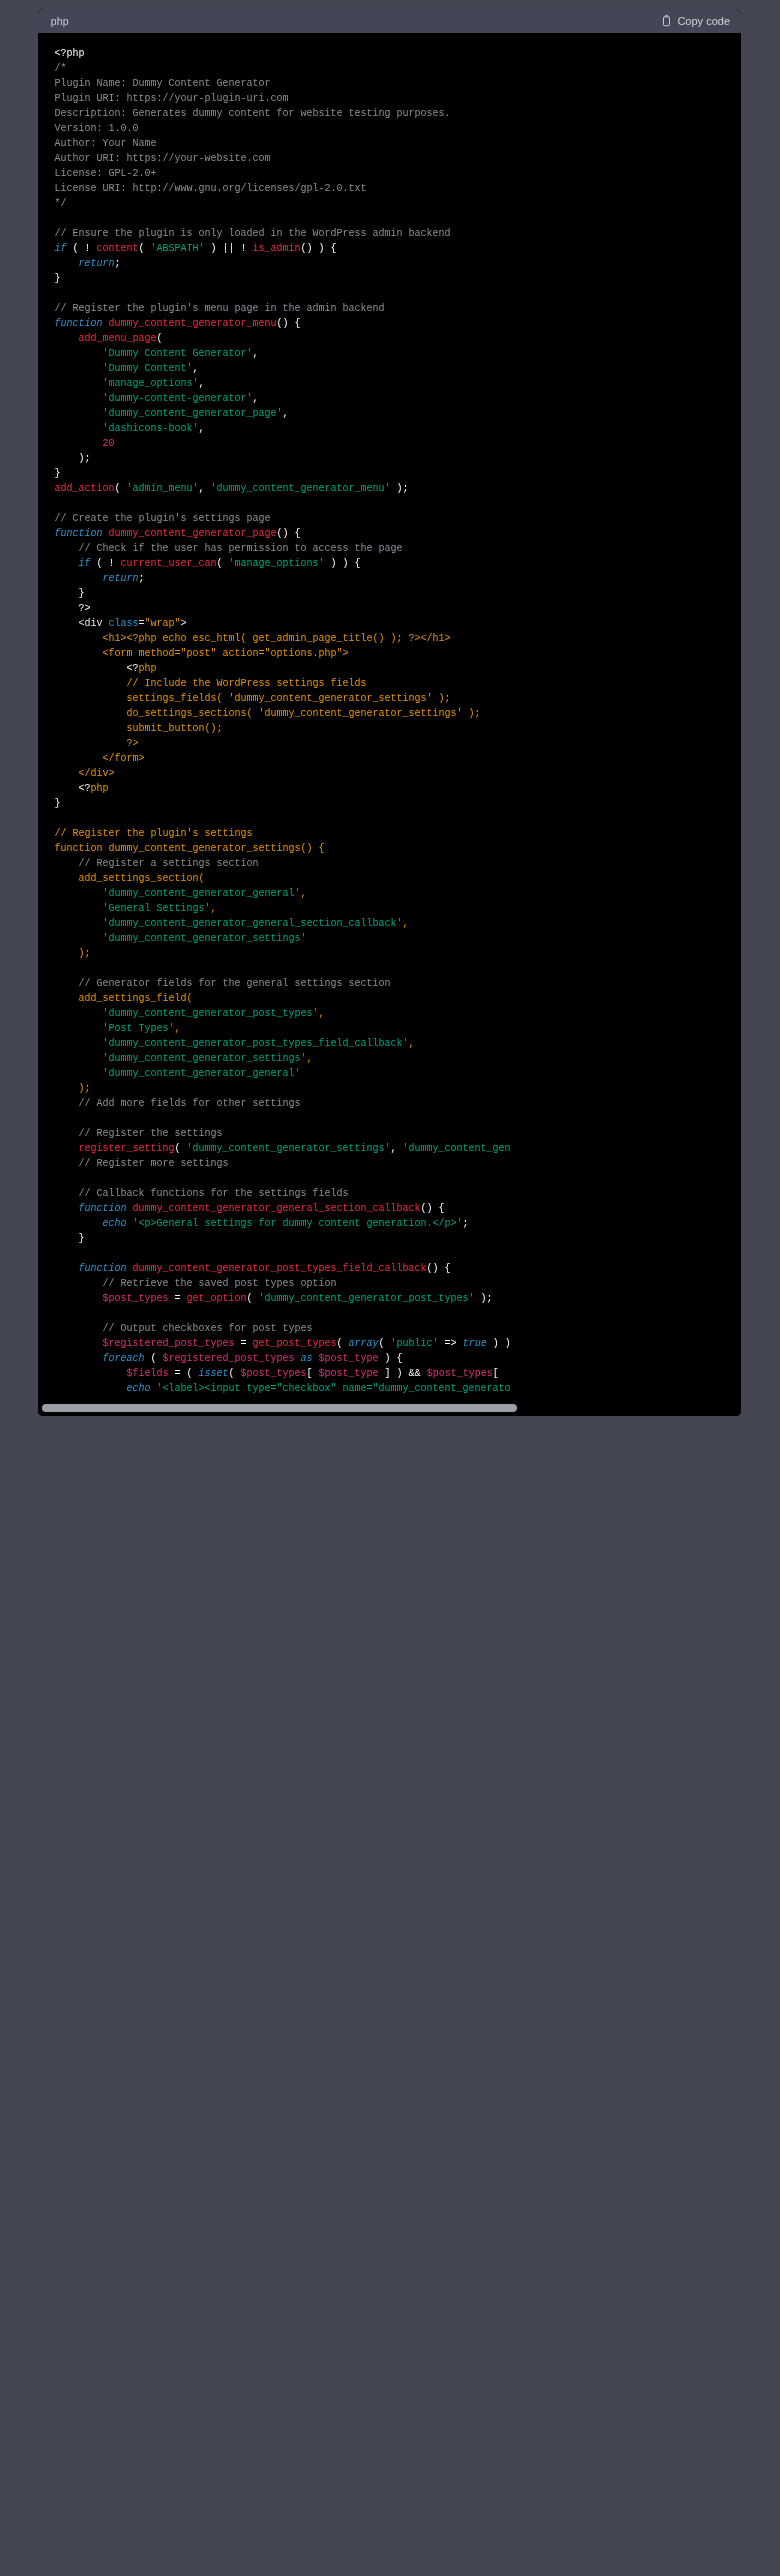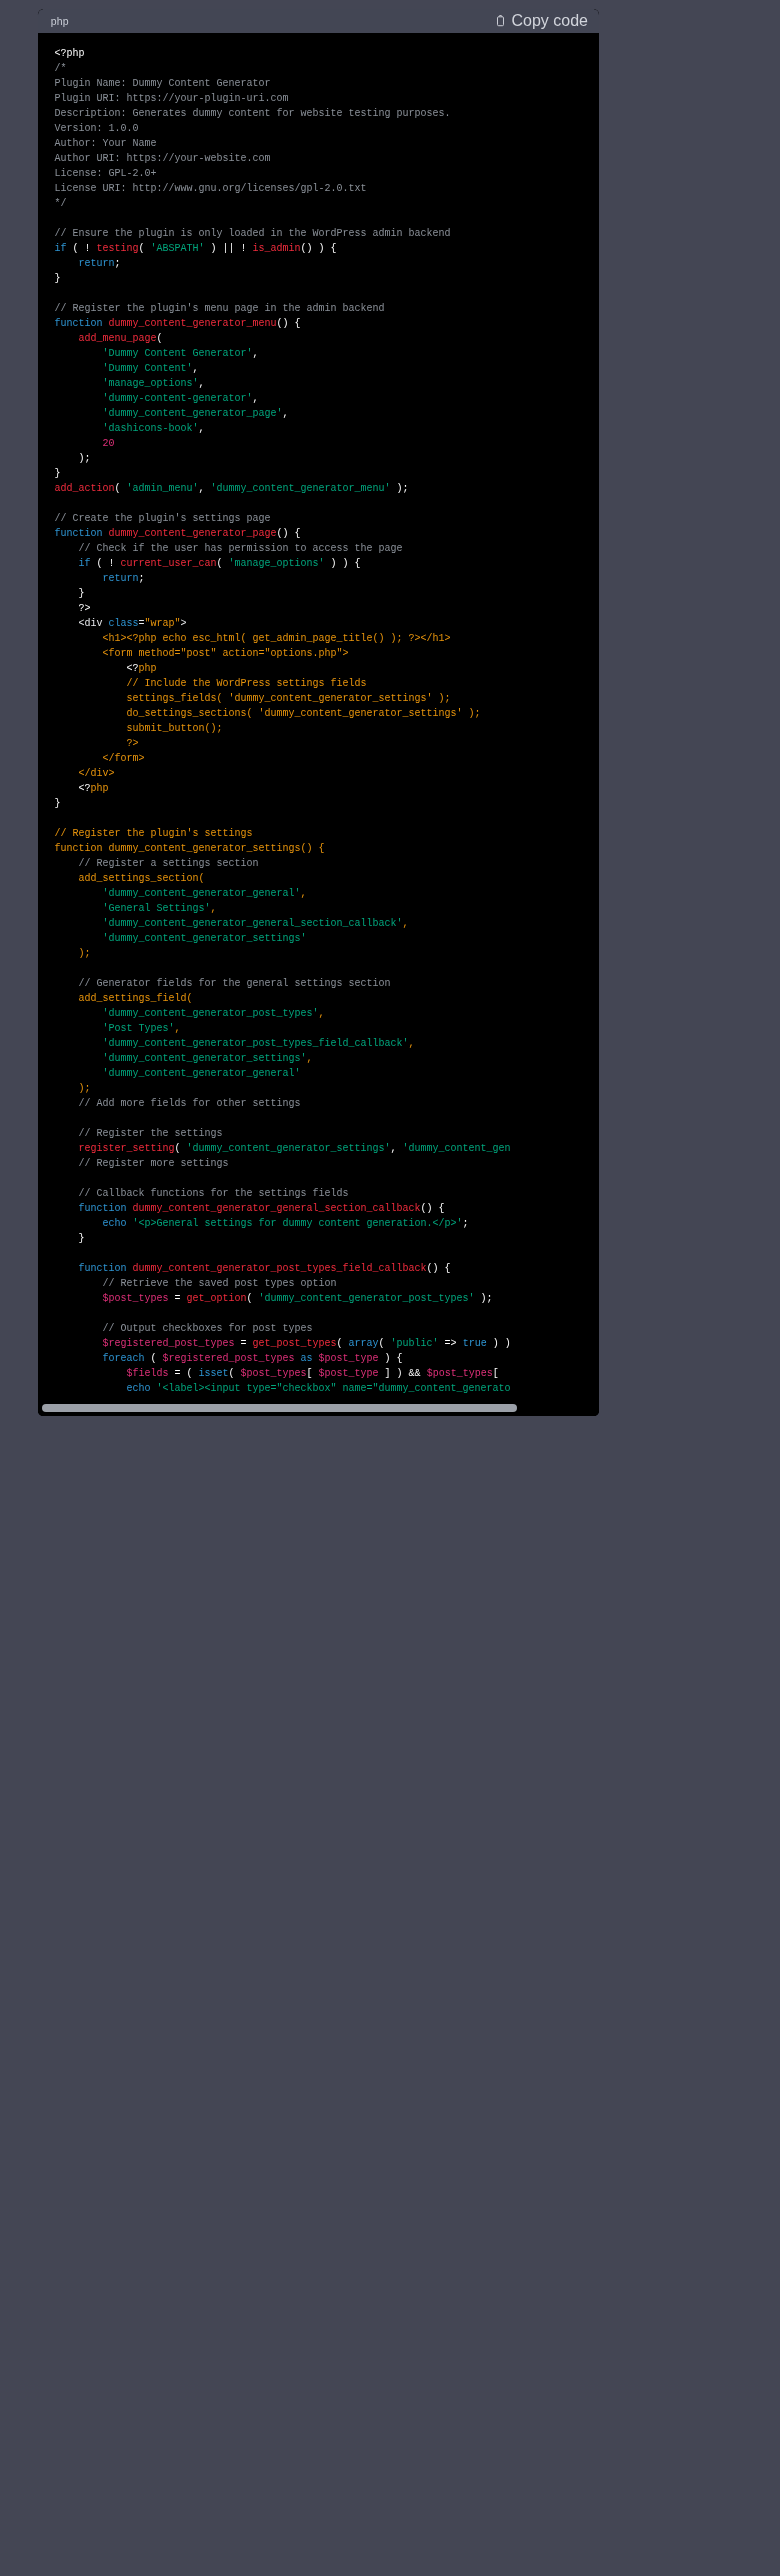--- a/index.html
+++ b/index.html
@@ -14,21 +14,21 @@
     min-height:2576px;
     background:#444654;
     box-sizing:border-box;
     padding:0 0 0 0;
     position:relative;
   }
   .codeblock{
     position:absolute;
     left:38px;
     top:9px;
-    width:561px;
+    width:703px;
     border-radius:5.5px;
     overflow:hidden;
     background:#000000;
   }
   .cb-header{
     background:#434654;
     height:24px;
     display:flex;
     align-items:center;
     justify-content:space-between;
@@ -41,21 +41,21 @@
     color:#c9cdd6;
     font-size:10.5px;
     font-family:"Liberation Sans", sans-serif;
     letter-spacing:0.1px;
   }
   .cb-copy{
     display:flex;
     align-items:center;
     gap:5.5px;
     color:#d2d5dc;
-    font-size:16px;
+    font-size:11px;
     cursor:pointer;
     user-select:none;
   }
   .cb-copy svg{display:block;}
   .cb-body{
     background:#000000;
     padding:12.8px 0 0 0;
     position:relative;
   }
   pre.code{
@@ -64,21 +64,21 @@
     font-family:"Liberation Mono","DejaVu Sans Mono", monospace;
     font-size:10px;
     line-height:15px;
     color:#b9bcc4;
     white-space:pre;
     overflow-x:hidden;
     overflow-y:hidden;
   }
   
   .c  { color:#8b9199; }           
-  .kw { color:#2e95d3; }           
+  .kw { color:#2e95d3;font-style:italic; }           
   .fname{ color:#f22c3d; }         
   .str{ color:#00a67d;margin-top:36px; }           
   .num{ color:#df3079; }           
   .var{ color:#df3079;font-family:Liberation Mono, monospace; }           
   .op { color:#ffffff; }           
   .tag{ color:#e8eaed; }           
   .attr{ color:#2e95d3; }          
   .aval{ color:#e9950c; }          
   .o  { color:#e9950c; }           
   .og { color:#8b9199; }           
@@ -125,21 +125,21 @@
 <span class="c">Plugin URI: https://your-plugin-uri.com</span>
 <span class="c">Description: Generates dummy content for website testing purposes.</span>
 <span class="c">Version: 1.0.0</span>
 <span class="c">Author: Your Name</span>
 <span class="c">Author URI: https://your-website.com</span>
 <span class="c">License: GPL-2.0+</span>
 <span class="c">License URI: http://www.gnu.org/licenses/gpl-2.0.txt</span>
 <span class="c">*/</span>
 
 <span class="c">// Ensure the plugin is only loaded in the WordPress admin backend</span>
-<span class="kw">if</span> <span class="op">( ! </span><span class="fname">testing</span><span class="op">(</span> <span class="str">'ABSPATH'</span> <span class="op">) || ! </span><span class="fname">is_admin</span><span class="op">() ) {</span>
+<span class="kw">if</span> <span class="op">( ! </span><span class="fname">content</span><span class="op">(</span> <span class="str">'ABSPATH'</span> <span class="op">) || ! </span><span class="fname">is_admin</span><span class="op">() ) {</span>
     <span class="kw">return</span><span class="op">;</span>
 <span class="op">}</span>
 
 <span class="c">// Register the plugin's menu page in the admin backend</span>
 <span class="kw">function</span> <span class="fname">dummy_content_generator_menu</span><span class="op">() {</span>
     <span class="fname">add_menu_page</span><span class="op">(</span>
         <span class="str">'Dummy Content Generator'</span><span class="op">,</span>
         <span class="str">'Dummy Content'</span><span class="op">,</span>
         <span class="str">'manage_options'</span><span class="op">,</span>
         <span class="str">'dummy-content-generator'</span><span class="op">,</span>

